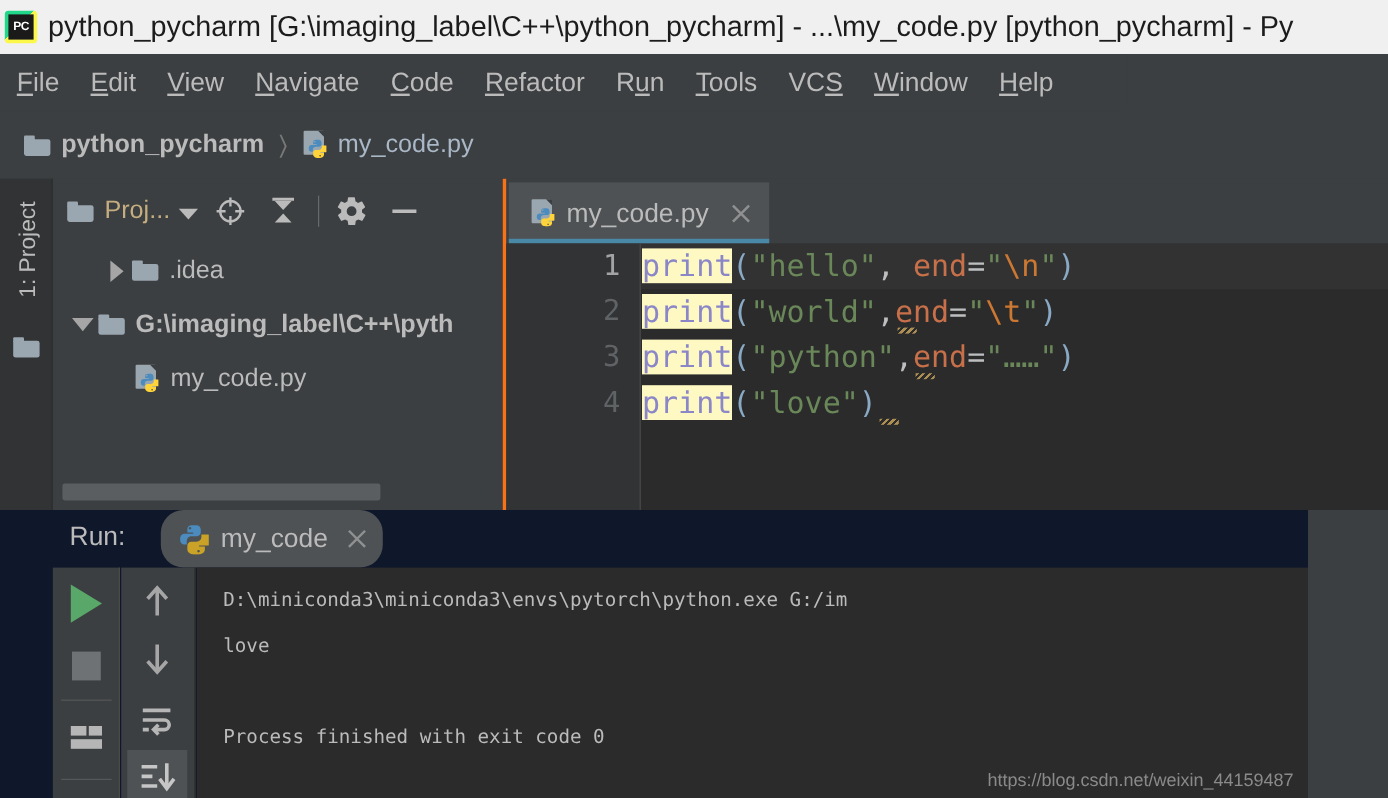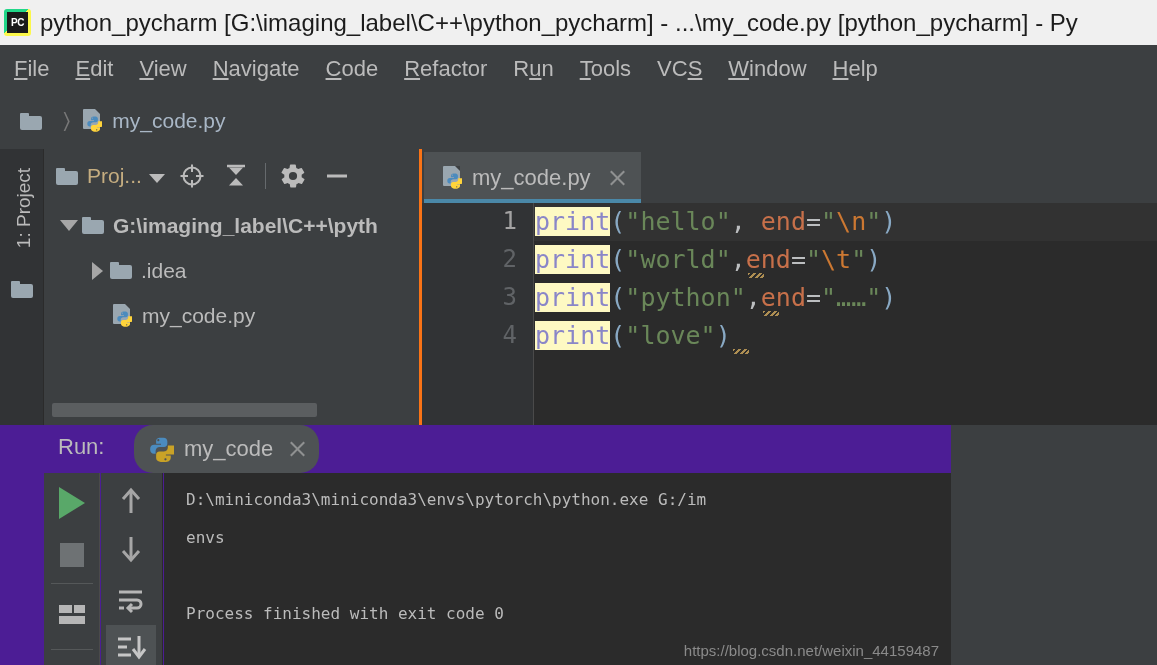--- a/index.html
+++ b/index.html
@@ -245,22 +245,22 @@
   .tok-esc     { color: #CC7832; }
   .tok-punct   { color: #BCBEC0; }
   .squig {
     position: absolute; height: 5px; width: 16px;
     background-image: repeating-linear-gradient(135deg, #C5A05A 0 2px, transparent 2px 4px);
     opacity: .85;
   }
 
   
   .runpanel {
-    position: absolute; left: 0; top: 425px; width: 951px; height: 240px;
-    background: #4c1d95;
+    position: absolute; left: 0; top: 425px; width: 1090px; height: 240px;
+    background: #0f172a;
   }
   .run-tabbar {
     position: absolute; left: 44px; top: 0; width: 1113px; height: 48px;
   }
   .run-colon {
     position: absolute; left: 14px; top: 9px;
     font-size: 22px; color: #BBBBBB;
   }
   .run-tab {
     position: absolute; left: 90px; top: 0; height: 48px;
@@ -323,20 +323,21 @@
       <span class="menu-item">R<u>u</u>n</span>
       <span class="menu-item"><u>T</u>ools</span>
       <span class="menu-item">VC<u>S</u></span>
       <span class="menu-item"><u>W</u>indow</span>
       <span class="menu-item"><u>H</u>elp</span>
     </div>
 
   <div class="breadcrumb">
     <div class="crumb">
       <span class="ico-folder"></span>
+      <span class="crumb-label bold">python_pycharm</span>
     </div>
     <span class="crumb-sep">〉</span>
     <div class="crumb">
       <span class="ico-py">
         <span class="sheet"></span>
         <svg class="snake" viewBox="0 0 16 16">
           <path d="M7.8 1C5.4 1 5 2 5 3.3v1.5h3v.6H3.8C2.3 5.4 1.3 6.2 1.3 8.2c0 1.9.9 2.7 2.4 2.7h1V9.2c0-1.5 1.1-2.5 2.6-2.5h2.6c1.2 0 2-.9 2-2V3.3C11.9 2 11 1 9.6 1H7.8zm-1.5.9c.4 0 .7.3.7.7s-.3.6-.7.6-.6-.3-.6-.6.3-.7.6-.7z" fill="#4B8BBE"></path>
           <path d="M12.2 5.4v1.6c0 1.6-1.2 2.5-2.6 2.5H7c-1.2 0-2 1-2 2v2c0 1.3 1.1 2 2.3 2.4 1.4.4 2.8.5 4.4 0 1.1-.3 2.3-1 2.3-2.4v-1.5h-3v-.6h4.3c1.5 0 2-1 2.4-2.6.4-1.6 0-3-2.4-3h-3.1zm-1.5 8.3c.4 0 .7.3.7.6s-.3.7-.7.7-.6-.3-.6-.7.3-.6.6-.6z" fill="#FFD43B"></path>
         </svg>
       </span>
@@ -385,34 +386,34 @@
 
       <span class="tb-btn">
         <svg width="28" height="28" viewBox="0 0 28 28">
           <line x1="4" y1="14" x2="24" y2="14" stroke="#BBBBBB" stroke-width="3"></line>
         </svg>
       </span>
     </div>
 
     <div class="tree">
 
+      <div class="tree-row indent-1">
+        <span class="twisty">
+            <span class="tri-right"></span>
+          </span>
+        <span class="ico-folder"></span>
+        <span class="tree-label">.idea</span>
+      </div>
+
       <div class="tree-row">
         <span class="twisty">
             <span class="tri-down"></span>
           </span>
         <span class="ico-folder"></span>
         <span class="tree-label bold">G:\imaging_label\C++\pyth</span>
-      </div>
-
-      <div class="tree-row indent-1">
-        <span class="twisty">
-            <span class="tri-right"></span>
-          </span>
-        <span class="ico-folder"></span>
-        <span class="tree-label">.idea</span>
       </div>
 
       <div class="tree-row indent-2">
         <span class="ico-py">
           <span class="sheet"></span>
           <svg class="snake" viewBox="0 0 16 16">
             <path d="M7.8 1C5.4 1 5 2 5 3.3v1.5h3v.6H3.8C2.3 5.4 1.3 6.2 1.3 8.2c0 1.9.9 2.7 2.4 2.7h1V9.2c0-1.5 1.1-2.5 2.6-2.5h2.6c1.2 0 2-.9 2-2V3.3C11.9 2 11 1 9.6 1H7.8zm-1.5.9c.4 0 .7.3.7.7s-.3.6-.7.6-.6-.3-.6-.6.3-.7.6-.7z" fill="#4B8BBE"></path>
             <path d="M12.2 5.4v1.6c0 1.6-1.2 2.5-2.6 2.5H7c-1.2 0-2 1-2 2v2c0 1.3 1.1 2 2.3 2.4 1.4.4 2.8.5 4.4 0 1.1-.3 2.3-1 2.3-2.4v-1.5h-3v-.6h4.3c1.5 0 2-1 2.4-2.6.4-1.6 0-3-2.4-3h-3.1zm-1.5 8.3c.4 0 .7.3.7.6s-.3.7-.7.7-.6-.3-.6-.7.3-.6.6-.6z" fill="#FFD43B"></path>
           </svg>
         </span>
@@ -506,17 +507,17 @@
         <svg width="32" height="28" viewBox="0 0 32 28">
           <line x1="3" y1="6" x2="16" y2="6" stroke="#C6C6C6" stroke-width="3"></line>
           <line x1="3" y1="14" x2="12" y2="14" stroke="#C6C6C6" stroke-width="3"></line>
           <line x1="3" y1="22" x2="16" y2="22" stroke="#C6C6C6" stroke-width="3"></line>
           <line x1="24" y1="3" x2="24" y2="22" stroke="#C6C6C6" stroke-width="3"></line>
           <polyline points="18,16 24,24 30,16" fill="none" stroke="#C6C6C6" stroke-width="3"></polyline>
         </svg>
       </span>
     </div>
 
-    <div class="console" id="console"><div>D:\miniconda3\miniconda3\envs\pytorch\python.exe G:/im</div><div>envs</div><div>&nbsp;</div><div>Process finished with exit code 0</div></div>
+    <div class="console" id="console"><div>D:\miniconda3\miniconda3\envs\pytorch\python.exe G:/im</div><div>love</div><div>&nbsp;</div><div>Process finished with exit code 0</div></div>
     <div class="watermark">https://blog.csdn.net/weixin_44159487</div>
   </div>
 
 </div>
 
 </body></html>

